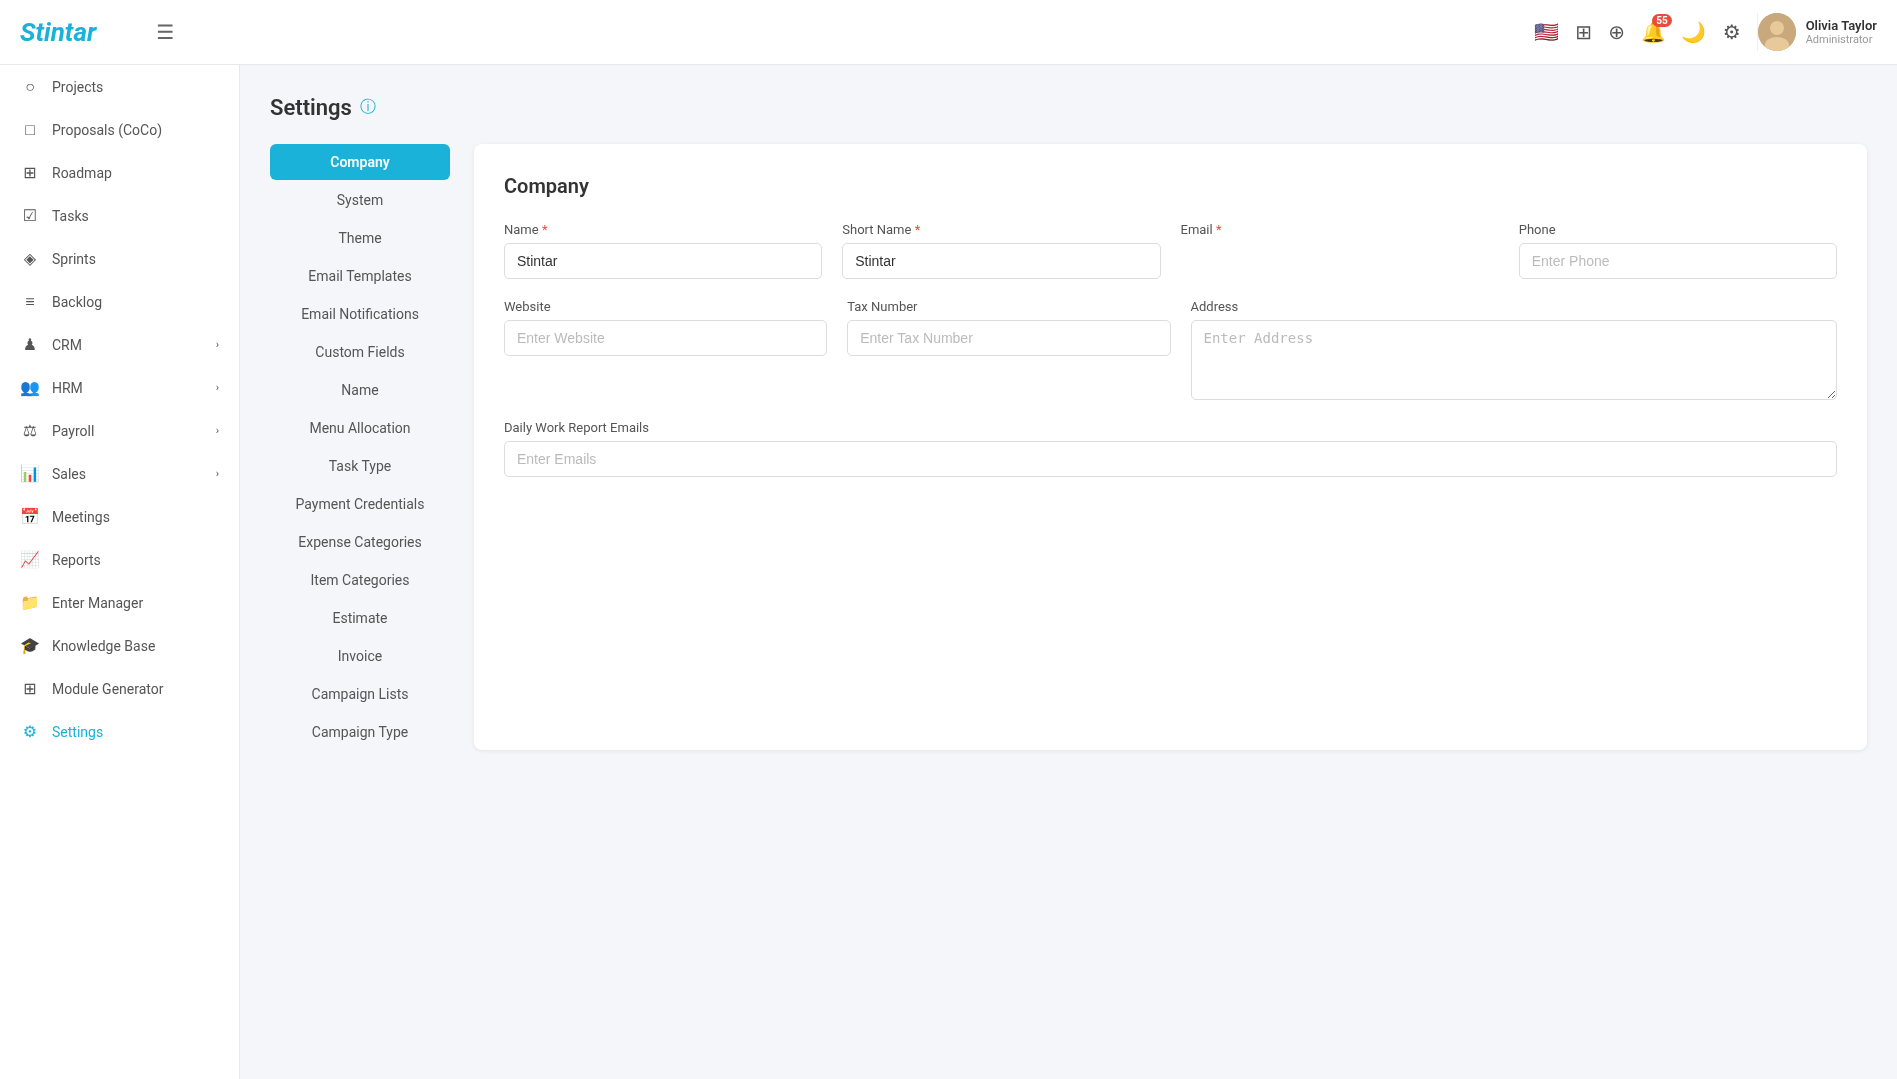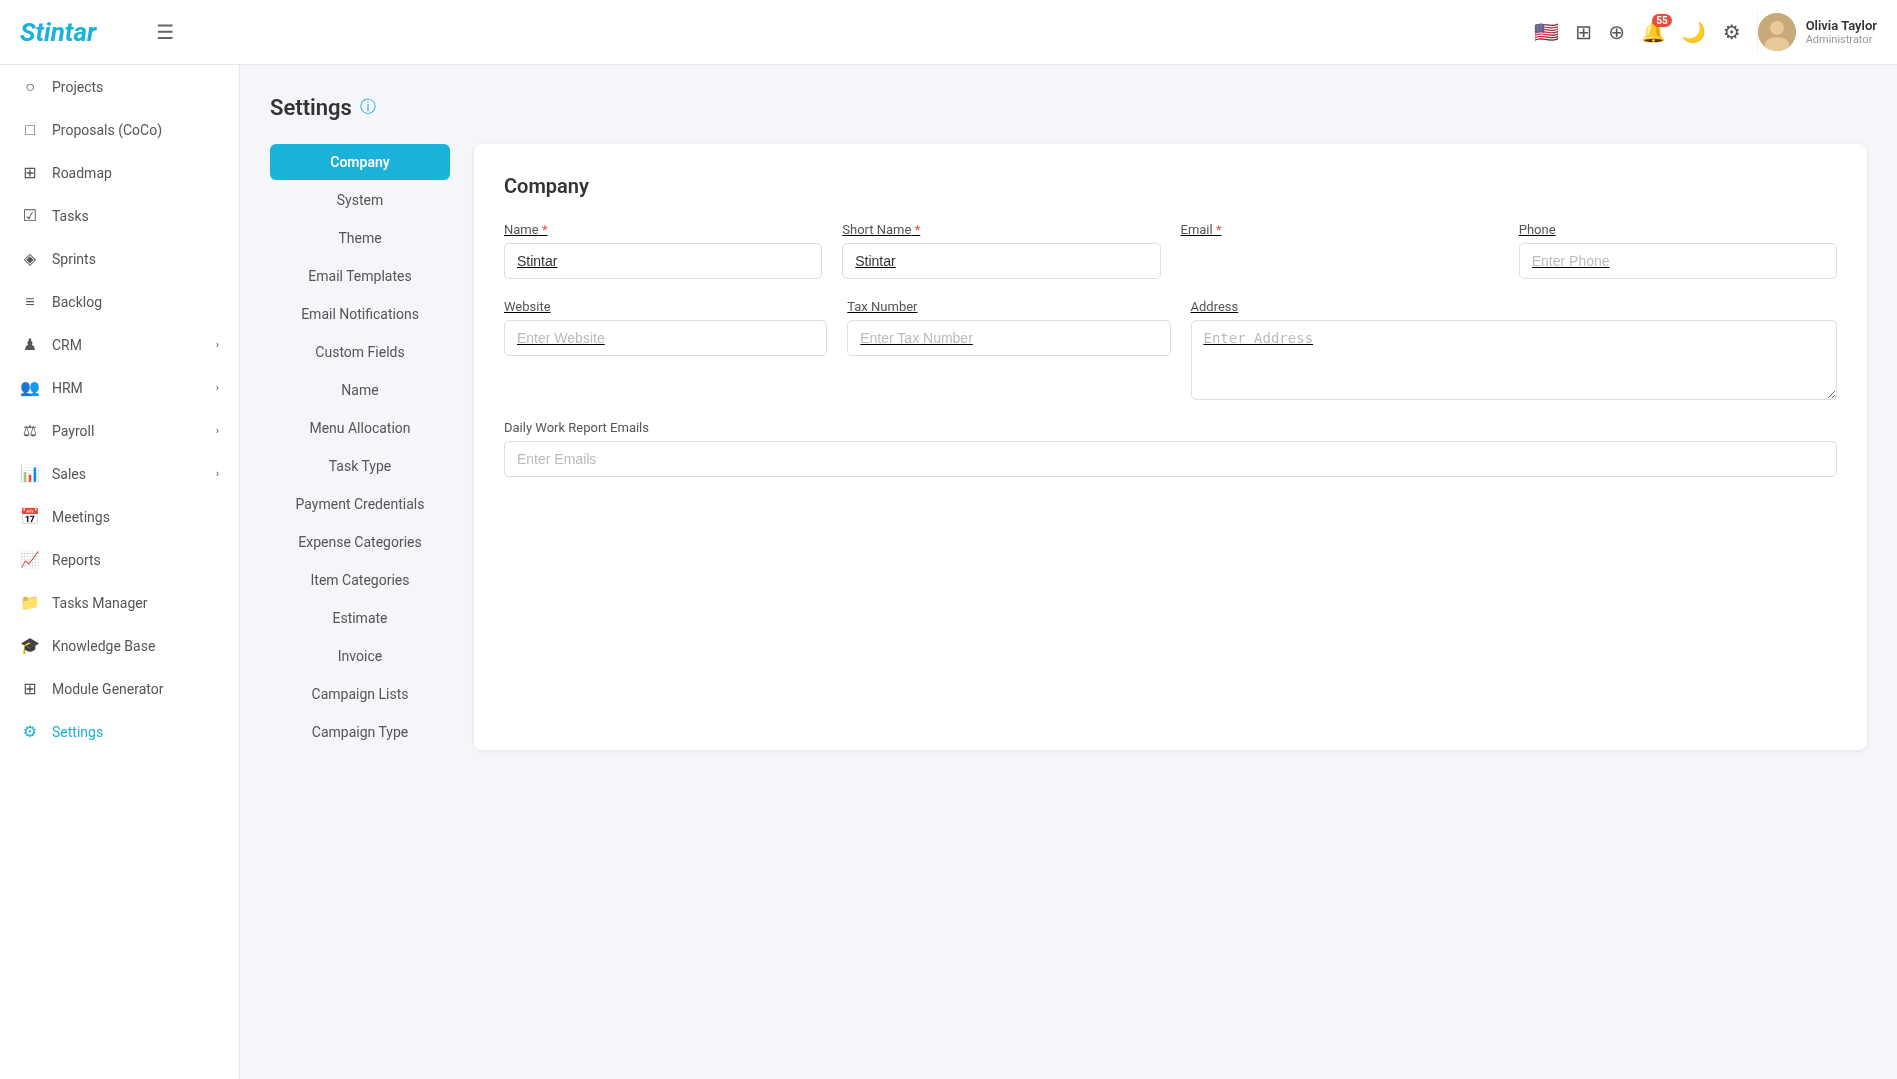--- a/index.html
+++ b/index.html
@@ -96,21 +96,21 @@
     .settings-content {
       flex: 1;
       background: #fff;
       border-radius: 8px;
       padding: 30px;
       box-shadow: 0 1px 4px rgba(0,0,0,0.08);
     }
     .section-title { font-size: 20px; font-weight: 600; color: #333; margin-bottom: 24px; }
 
     
-    .form-row { display: flex; gap: 20px; margin-bottom: 20px; text-decoration: underline; }
+    .form-row { display: flex; gap: 20px; margin-bottom: 20px; }
     .form-group { flex: 1; display: flex; flex-direction: column; gap: 6px; }
     .form-label { font-size: 13px; color: #555; }
     .form-label .required { color: #e74c3c; }
     .form-input {
       border: 1px solid #ddd;
       border-radius: 5px;
       padding: 9px 12px;
       font-size: 14px;
       color: #333;
       outline: none;
@@ -233,21 +233,21 @@
     <div class="sidebar-item">
       <span class="icon">📅</span>
       <span>Meetings</span>
     </div>
     <div class="sidebar-item">
       <span class="icon">📈</span>
       <span>Reports</span>
     </div>
     <div class="sidebar-item">
       <span class="icon">📁</span>
-      <span>Tasks Manager</span>
+      <span>Enter Manager</span>
     </div>
     <div class="sidebar-item">
       <span class="icon">🎓</span>
       <span>Knowledge Base</span>
     </div>
     <div class="sidebar-item">
       <span class="icon">⊞</span>
       <span>Module Generator</span>
     </div>
     <div class="sidebar-item active">

